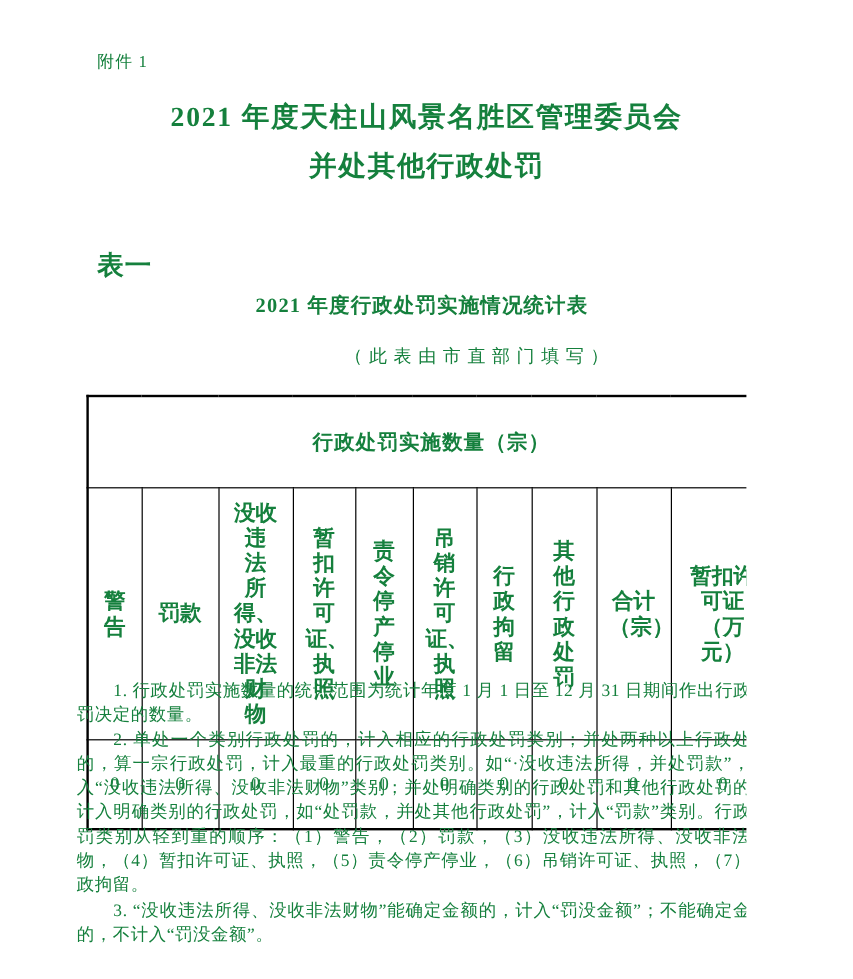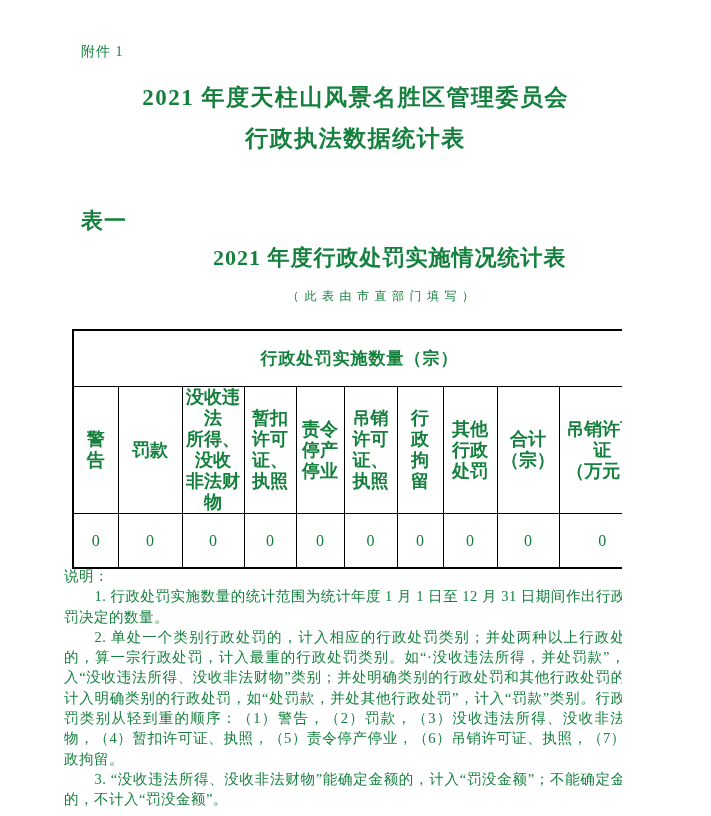--- a/index.html
+++ b/index.html
@@ -23,37 +23,37 @@
     letter-spacing: 1.5px; white-space: nowrap;
   }
   .title-line1 { top: 45px; }
   .title-line2 { top: 86px; }
   .table-number-label {
     position: absolute; left: 81px; top: 169px;
     font-size: 22px; font-weight: bold; letter-spacing: 1px;
   }
   .table-title {
     position: absolute; left: 213px; top: 206px;
-    font-size: 22px; font-weight: bold; letter-spacing: 1px;
+    font-size: 17px; font-weight: bold; letter-spacing: 1px;
     white-space: nowrap;
   }
   .fill-instruction {
     position: absolute; left: 287px; top: 251px;
-    font-size: 12px; letter-spacing: 5.5px; white-space: nowrap;
+    font-size: 15px; letter-spacing: 5.5px; white-space: nowrap;
   }
   table.stat-table {
     position: absolute; left: 72px; top: 292px;
     width: 573px; table-layout: fixed;
     border-collapse: collapse;
     border: 2px solid #000000;
     text-align: center;
   }
   table.stat-table th, table.stat-table td {
     border: 1px solid #000000;
-    padding: 0;
+    padding: 10px;
     vertical-align: middle;
     overflow: hidden;
   }
   th.merged-header {
     height: 55px;
     font-size: 17px; font-weight: bold; letter-spacing: 1px;
   }
   th.col-head {
     height: 126px;
     font-size: 18px; font-weight: bold;
@@ -74,21 +74,21 @@
   .notes p { margin: 0; text-indent: 2.1em; }
 </style>
 </head>
 <body>
 
 <div class="page">
 
   <div class="attachment-label">附件 1</div>
 
   <div class="title-line title-line1">2021 年度天柱山风景名胜区管理委员会</div>
-  <div class="title-line title-line2">行政执法数据统计表</div>
+  <div class="title-line title-line2">并处其他行政处罚</div>
 
   <div class="table-number-label">表一</div>
   <div class="table-title">2021 年度行政处罚实施情况统计表</div>
   <div class="fill-instruction">（此表由市直部门填写）</div>
 
   <table class="stat-table">
     <colgroup>
       <col style="width:45px">
         <col style="width:64px">
         <col style="width:62px">
@@ -127,38 +127,37 @@
 执照</th>
         <th class="col-head">行
 政
 拘
 留</th>
         <th class="col-head">其他
 行政
 处罚</th>
         <th class="col-head">合计
 （宗）</th>
-        <th class="col-head">吊销许可证
+        <th class="col-head">暂扣许可证
 （万元）</th>
       </tr>
       <tr>
         <td class="val-cell">0</td>
         <td class="val-cell">0</td>
         <td class="val-cell">0</td>
         <td class="val-cell">0</td>
         <td class="val-cell">0</td>
         <td class="val-cell">0</td>
         <td class="val-cell">0</td>
         <td class="val-cell">0</td>
         <td class="val-cell">0</td>
         <td class="val-cell">0</td>
       </tr>
     </tbody>
   </table>
 
   <div class="notes">
-    <div class="notes-heading">说明：</div>
     <p>1. 行政处罚实施数量的统计范围为统计年度 1 月 1 日至 12 月 31 日期间作出行政处罚决定的数量。</p>
     <p>2. 单处一个类别行政处罚的，计入相应的行政处罚类别；并处两种以上行政处罚的，算一宗行政处罚，计入最重的行政处罚类别。如“·没收违法所得，并处罚款”，计入“没收违法所得、没收非法财物”类别；并处明确类别的行政处罚和其他行政处罚的，计入明确类别的行政处罚，如“处罚款，并处其他行政处罚”，计入“罚款”类别。行政处罚类别从轻到重的顺序：（1）警告，（2）罚款，（3）没收违法所得、没收非法财物，（4）暂扣许可证、执照，（5）责令停产停业，（6）吊销许可证、执照，（7）行政拘留。</p>
     <p>3. “没收违法所得、没收非法财物”能确定金额的，计入“罚没金额”；不能确定金额的，不计入“罚没金额”。</p>
   </div>
 
 </div>
 
 </body></html>

